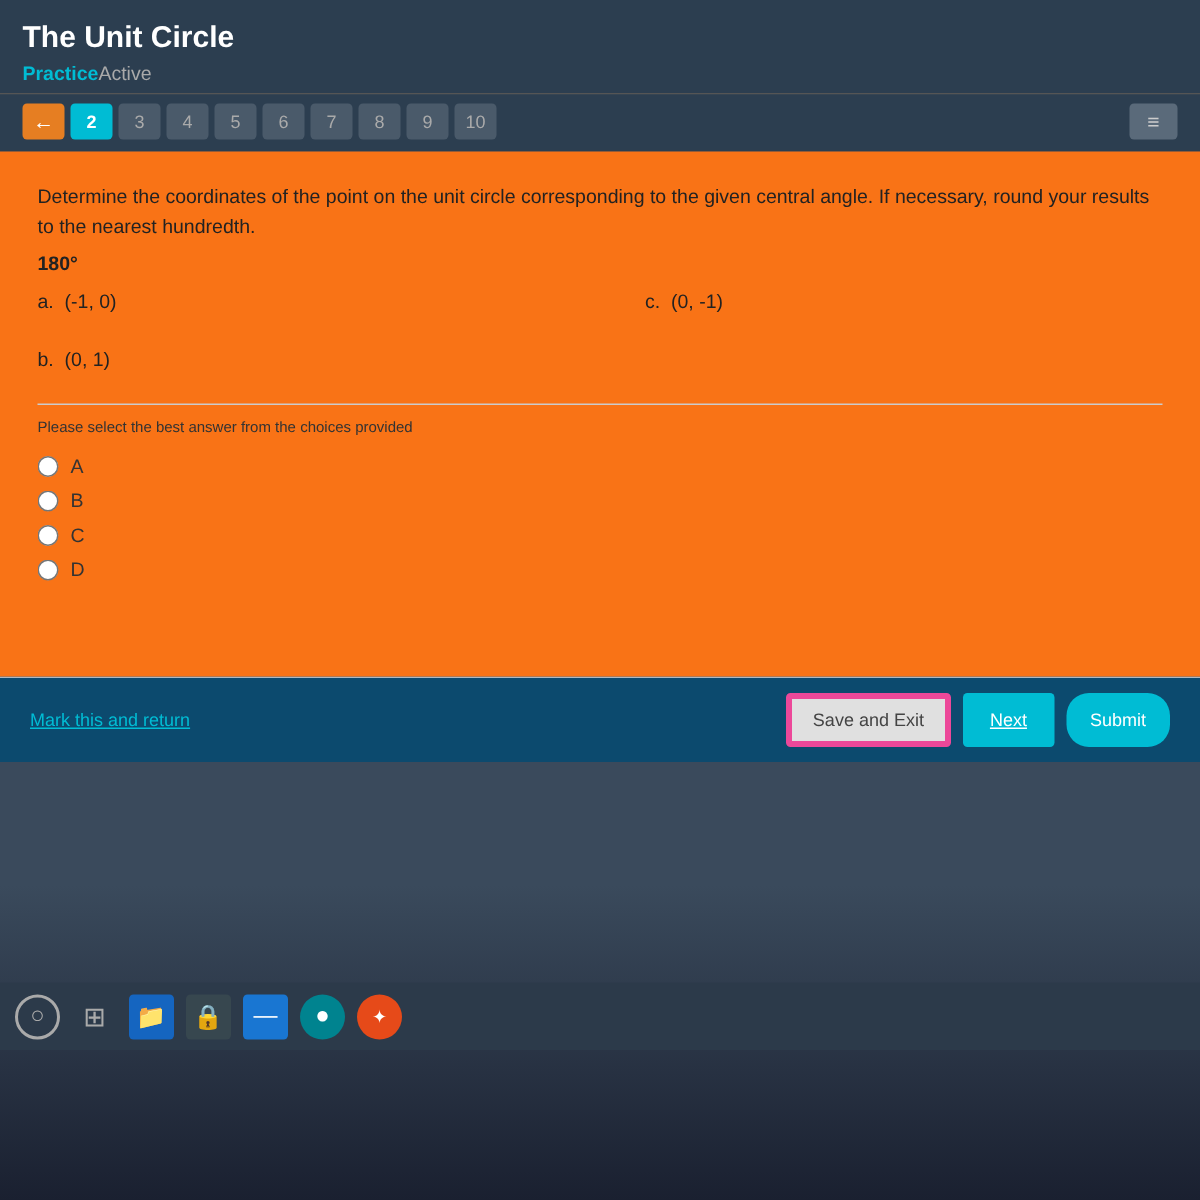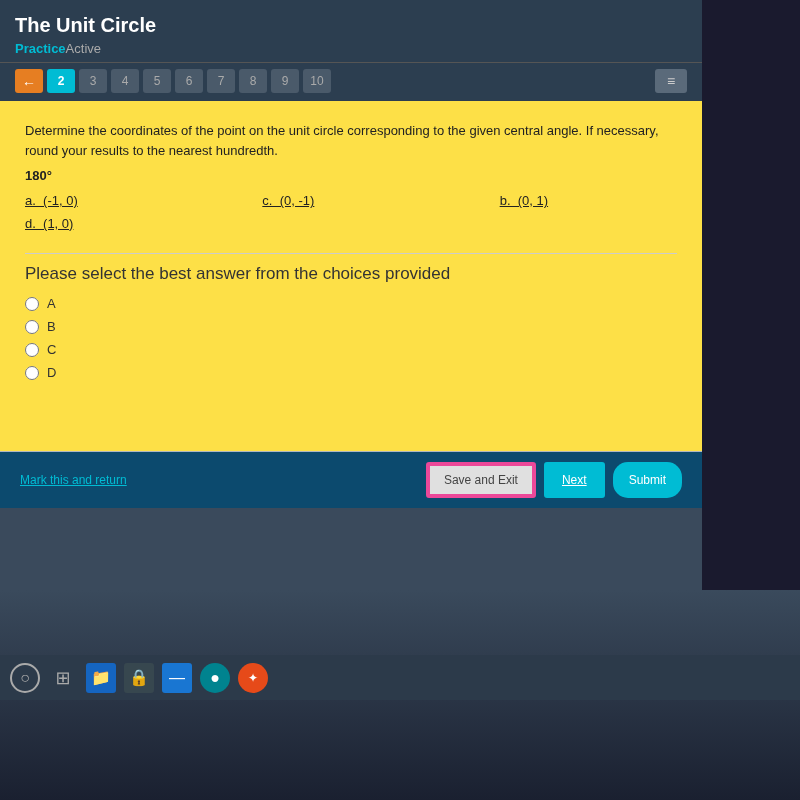--- a/index.html
+++ b/index.html
@@ -7,21 +7,21 @@
     body {
       width: 800px;
       height: 800px;
       background: #1a1a2e;
       font-family: Arial, sans-serif;
       overflow: hidden;
       position: relative;
     }
 
     .screen {
-      width: 702px;
+      width: 800px;
       height: 590px;
       background: #3a4a5c;
       position: relative;
     }
 
     .header {
       background: #2c3e50;
       padding: 8px 15px 0;
       border-bottom: 1px solid #555;
     }
@@ -110,21 +110,21 @@
       border-radius: 3px;
       color: #ccc;
       font-size: 14px;
       cursor: pointer;
       display: flex;
       align-items: center;
       justify-content: center;
     }
 
     .content-area {
-      background: #fde047;
+      background: #f97316;
       margin: 0;
       padding: 20px 25px 15px;
       min-height: 350px;
       position: relative;
     }
 
     .question-text {
       font-size: 13px;
       color: #222;
       line-height: 1.5;
@@ -133,40 +133,39 @@
 
     .angle-label {
       font-size: 13px;
       color: #222;
       margin-bottom: 8px;
       font-weight: bold;
     }
 
     .choices-grid {
       display: grid;
-      grid-template-columns: 1fr 1fr 1fr;
-      gap: 4px 60px;
+      grid-template-columns: 1fr 1fr;
+      gap: 20px 60px;
       margin-bottom: 20px;
       font-size: 13px;
       color: #222;
-      text-decoration: underline;
     }
 
     .choice-item {
       padding: 2px 0;
     }
 
     .divider {
       border: none;
       border-top: 1px solid #ccc;
       margin: 15px 0 10px;
     }
 
     .select-text {
-      font-size: 17px;
+      font-size: 10px;
       color: #333;
       margin-bottom: 12px;
     }
 
     .radio-group {
       display: flex;
       flex-direction: column;
       gap: 8px;
     }
 
@@ -345,23 +344,20 @@
 
     <div class="choices-grid">
       <div class="choice-item">
         <span>a. &nbsp;(-1, 0)</span>
       </div>
       <div class="choice-item">
         <span>c. &nbsp;(0, -1)</span>
       </div>
       <div class="choice-item">
         <span>b. &nbsp;(0, 1)</span>
-      </div>
-      <div class="choice-item">
-        <span>d. &nbsp;(1, 0)</span>
       </div>
     </div>
 
     <hr class="divider">
 
     <p class="select-text">Please select the best answer from the choices provided</p>
 
     <div class="radio-group">
       <label class="radio-item">
         <input type="radio" class="radio-input" name="answer" value="A" style="">

